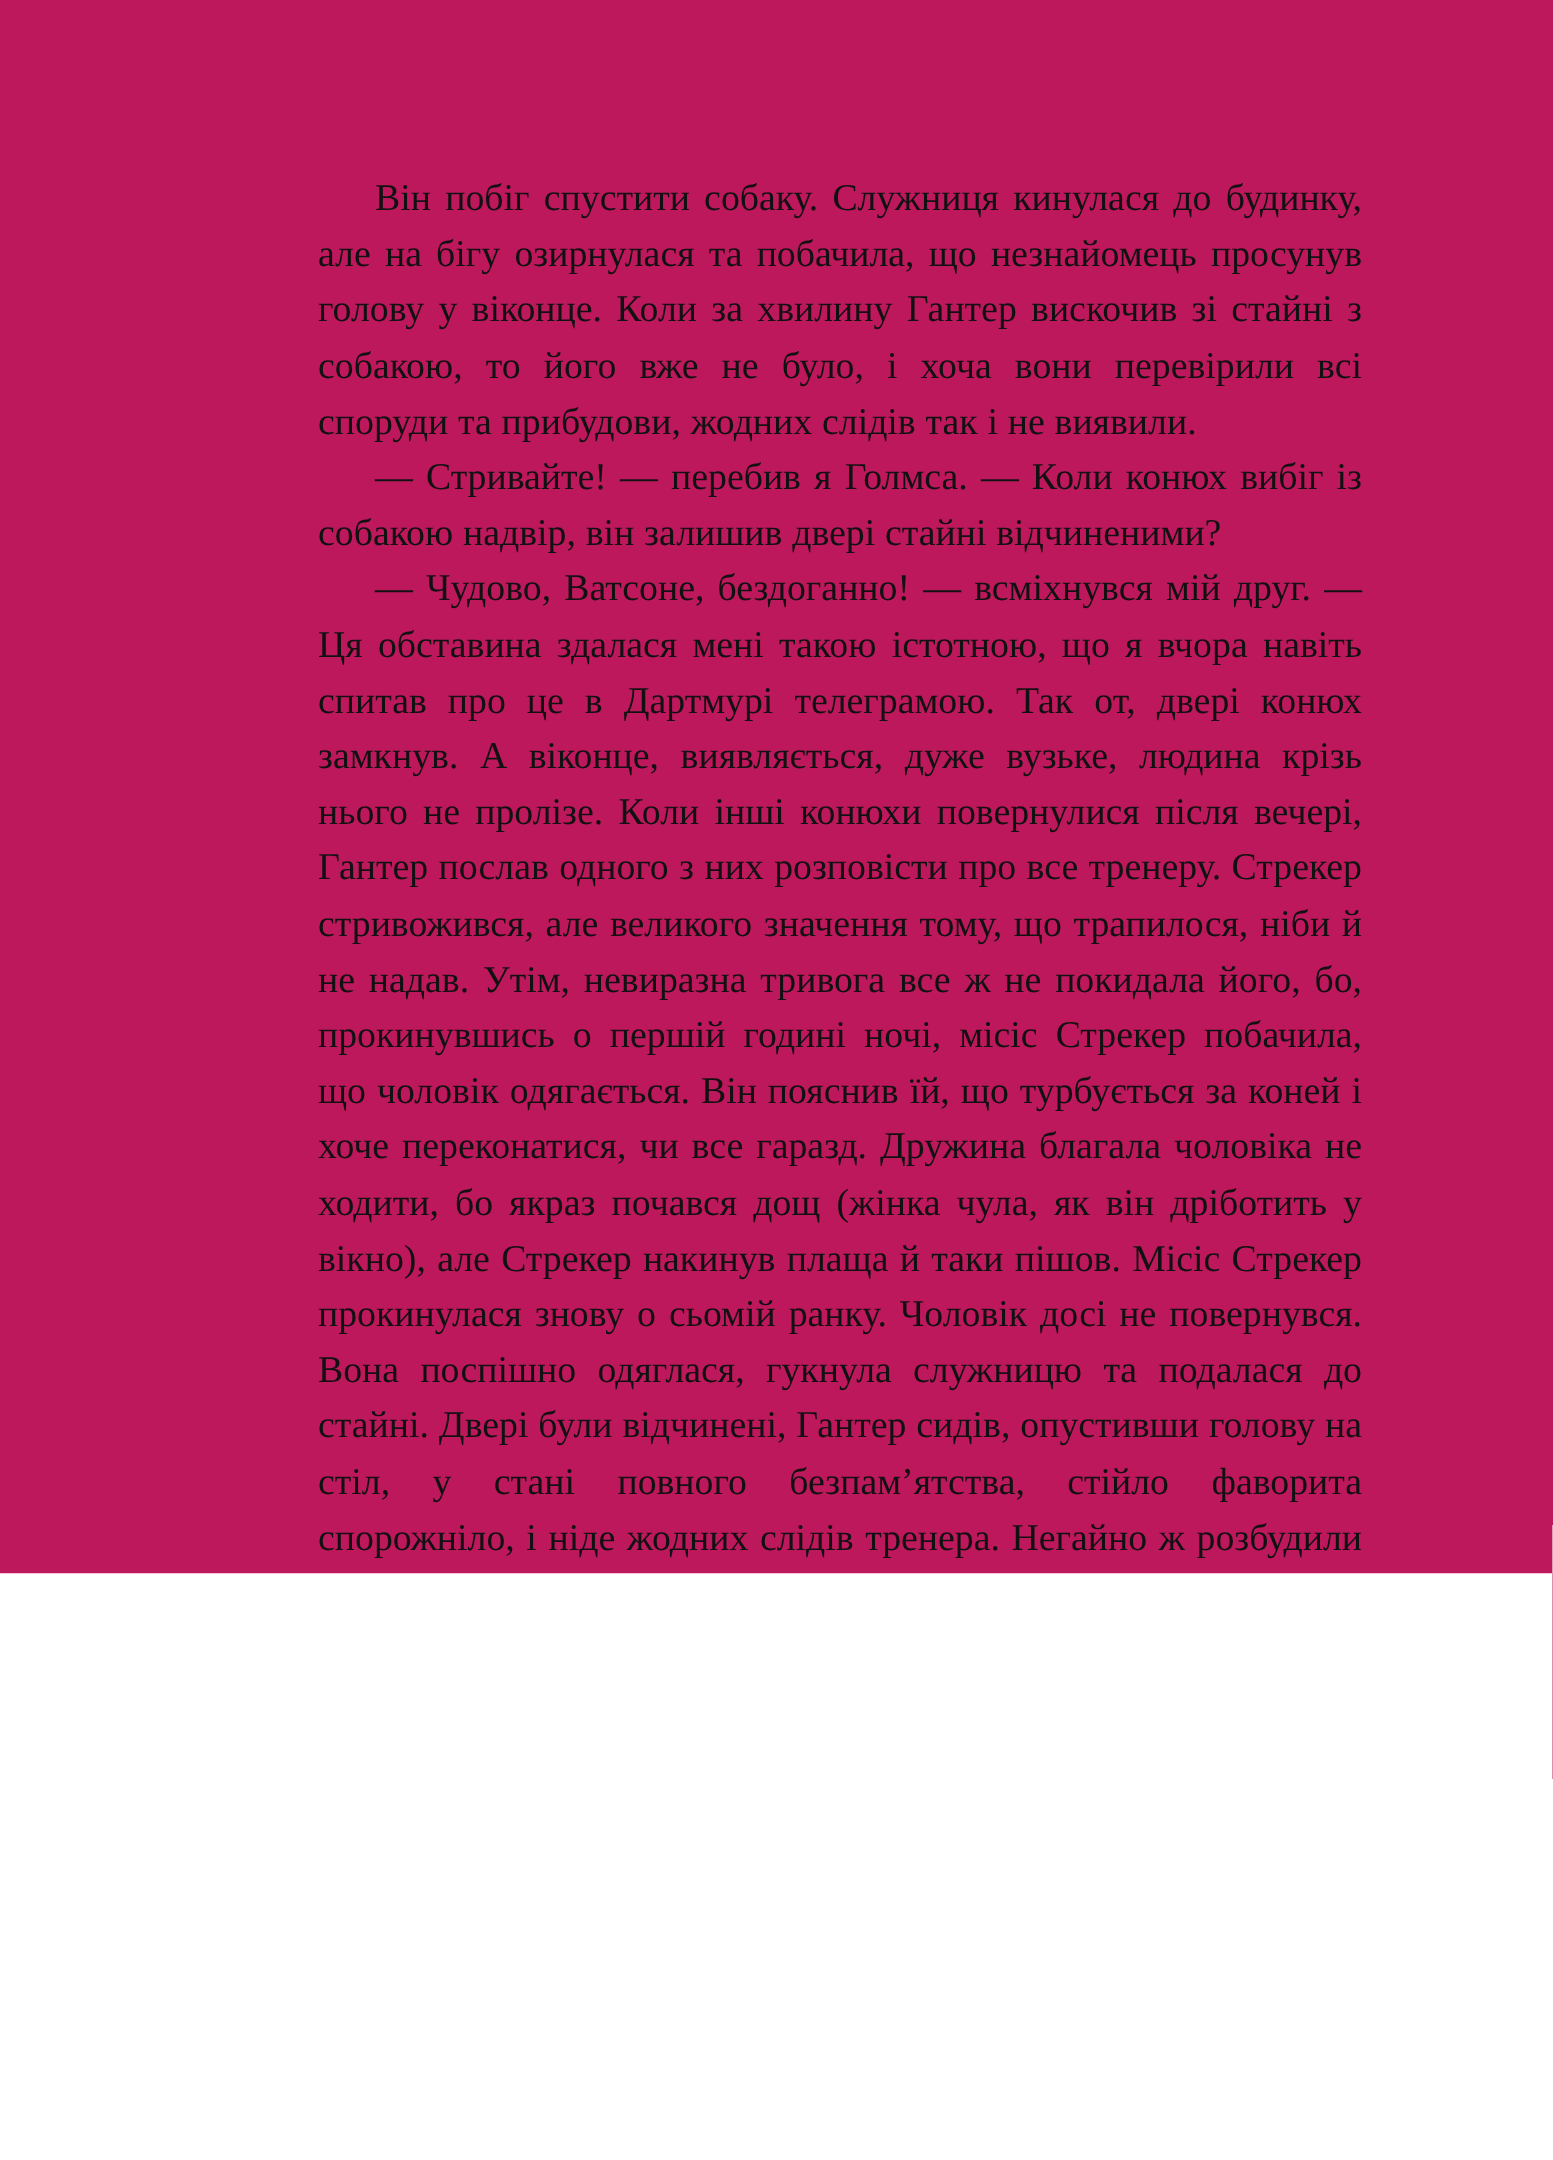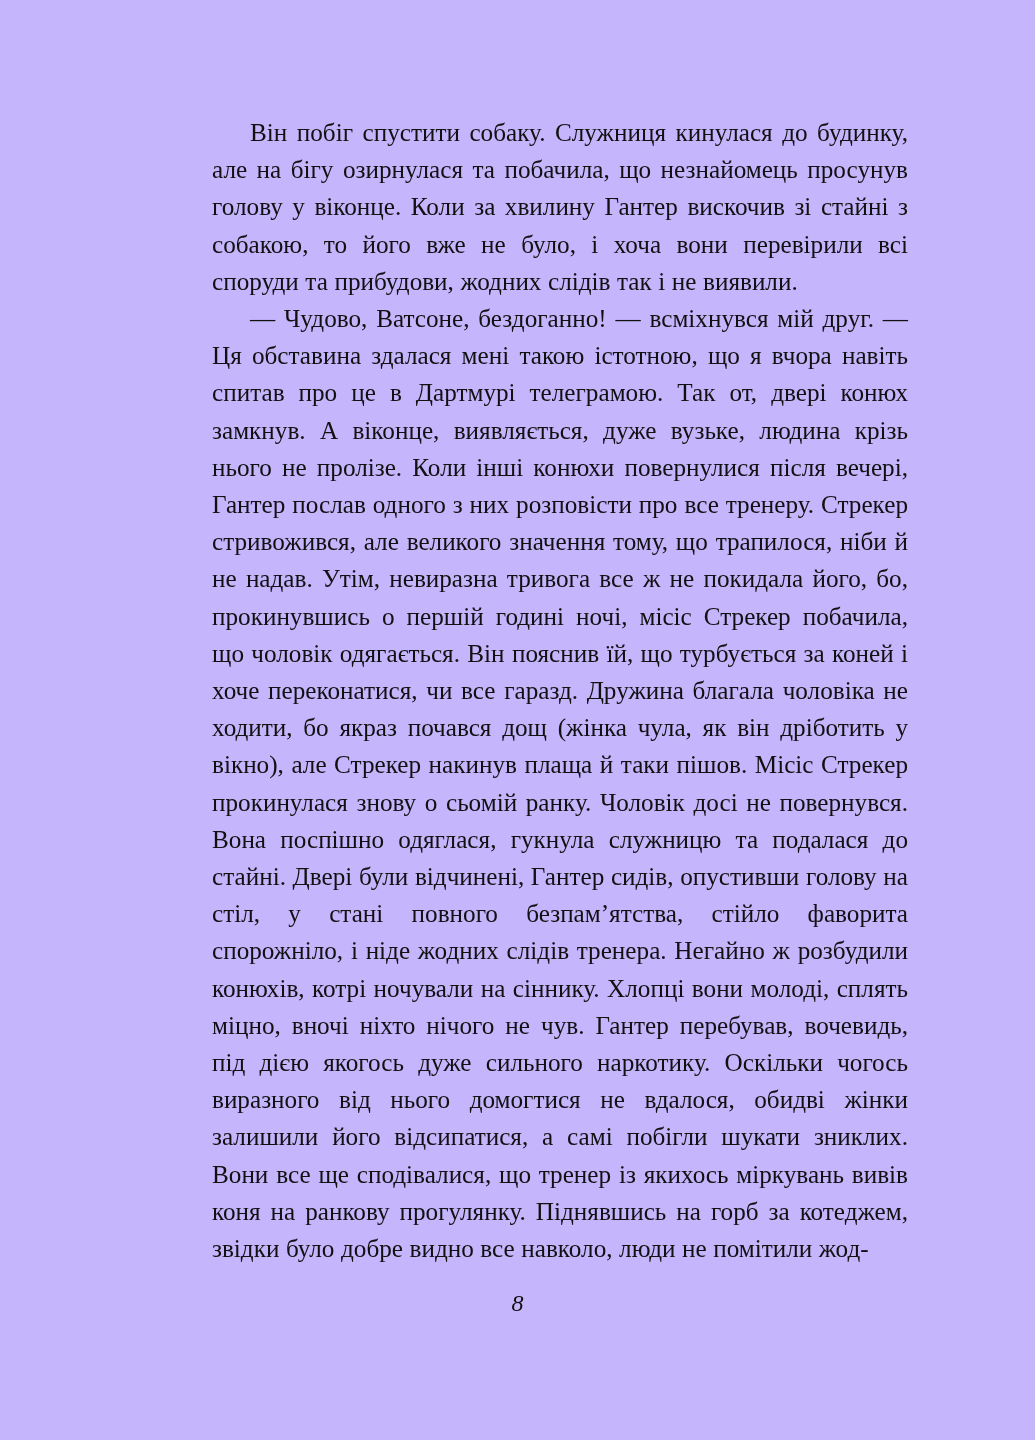--- a/index.html
+++ b/index.html
@@ -5,22 +5,22 @@
 <style>
   html, body {
     margin: 0;
     padding: 0;
     background: #ffffff;
   }
 
   .page {
     position: relative;
     width: 1035px;
-    height: 1440px;
-    background: #c4b5fd;
+    height: 1049px;
+    background: #be185d;
     margin: 0 auto;
     overflow: hidden;
     box-sizing: border-box;
   }
 
   .text-column {
     position: absolute;
     left: 212px;
     top: 114px;
     width: 696px;
@@ -57,18 +57,19 @@
     color: #111111;
   }
 </style>
 </head>
 <body>
 
 <div class="page">
 
   <div class="text-column">
     <p class="para">Він побіг спустити собаку. Служниця кинулася до будинку, але на бігу озирнулася та побачила, що незнайомець просунув голову у віконце. Коли за хвилину Гантер вискочив зі стайні з собакою, то його вже не було, і хоча вони перевірили всі споруди та прибудови, жодних слідів так і не виявили.</p>
+    <p class="para">— Стривайте! — перебив я Голмса. — Коли конюх вибіг із собакою надвір, він залишив двері стайні відчиненими?</p>
     <p class="para">— Чудово, Ватсоне, бездоганно! — всміхнувся мій друг. — Ця обставина здалася мені такою істотною, що я вчора навіть спитав про це в Дартмурі телеграмою. Так от, двері конюх замкнув. А віконце, виявляється, дуже вузьке, людина крізь нього не пролізе. Коли інші конюхи повернулися після вечері, Гантер послав одного з них розповісти про все тренеру. Стрекер стривожився, але великого значення тому, що трапилося, ніби й не надав. Утім, невиразна тривога все ж не покидала його, бо, прокинувшись о першій годині ночі, місіс Стрекер побачила, що чоловік одягається. Він пояснив їй, що турбується за коней і хоче переконатися, чи все гаразд. Дружина благала чоловіка не ходити, бо якраз почався дощ (жінка чула, як він дріботить у вікно), але Стрекер накинув плаща й таки пішов. Місіс Стрекер прокинулася знову о сьомій ранку. Чоловік досі не повернувся. Вона поспішно одяглася, гукнула служницю та подалася до стайні. Двері були відчинені, Гантер сидів, опустивши голову на стіл, у стані повного безпам’ятства, стійло фаворита спорожніло, і ніде жодних слідів тренера. Негайно ж розбудили конюхів, котрі ночували на сіннику. Хлопці вони молоді, сплять міцно, вночі ніхто нічого не чув. Гантер перебував, вочевидь, під дією якогось дуже сильного наркотику. Оскільки чогось виразного від нього домогтися не вдалося, обидві жінки залишили його відсипатися, а самі побігли шукати зниклих. Вони все ще сподівалися, що тренер із якихось міркувань вивів коня на ранкову прогулянку. Піднявшись на горб за котеджем, звідки було добре видно все навколо, люди не помітили жод-</p>
   </div>
 
   <div class="folio">8</div>
 
 </div>
 
 </body></html>

